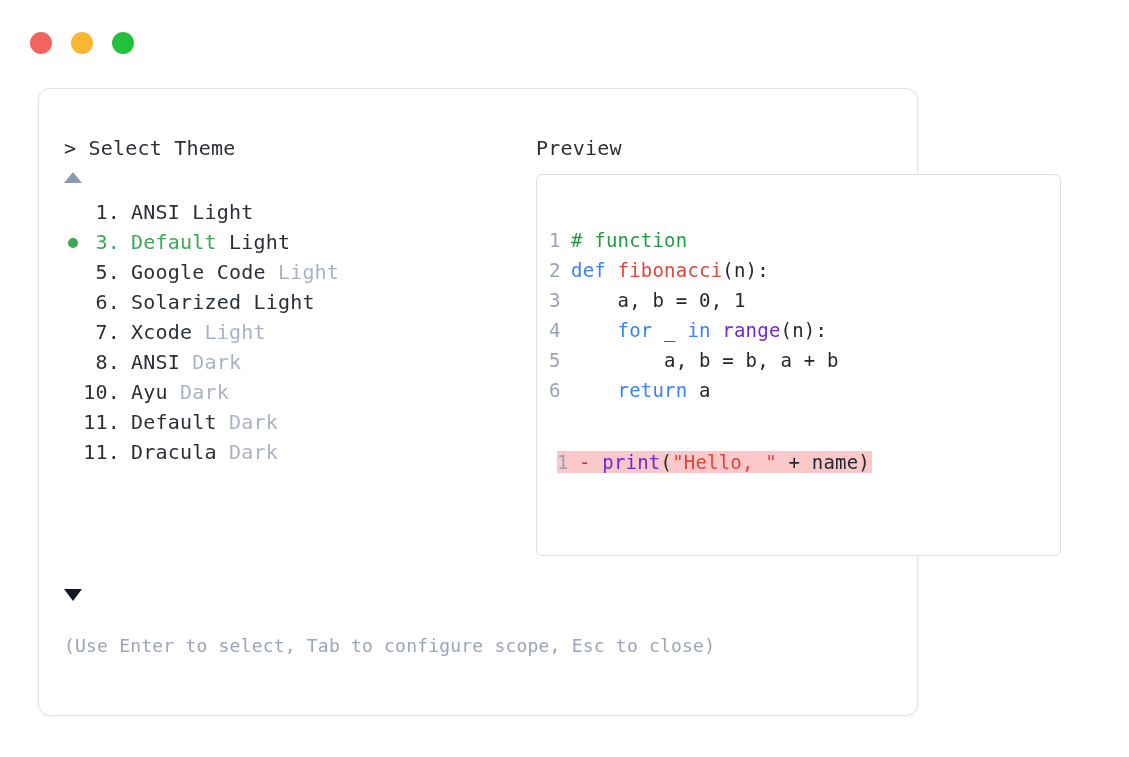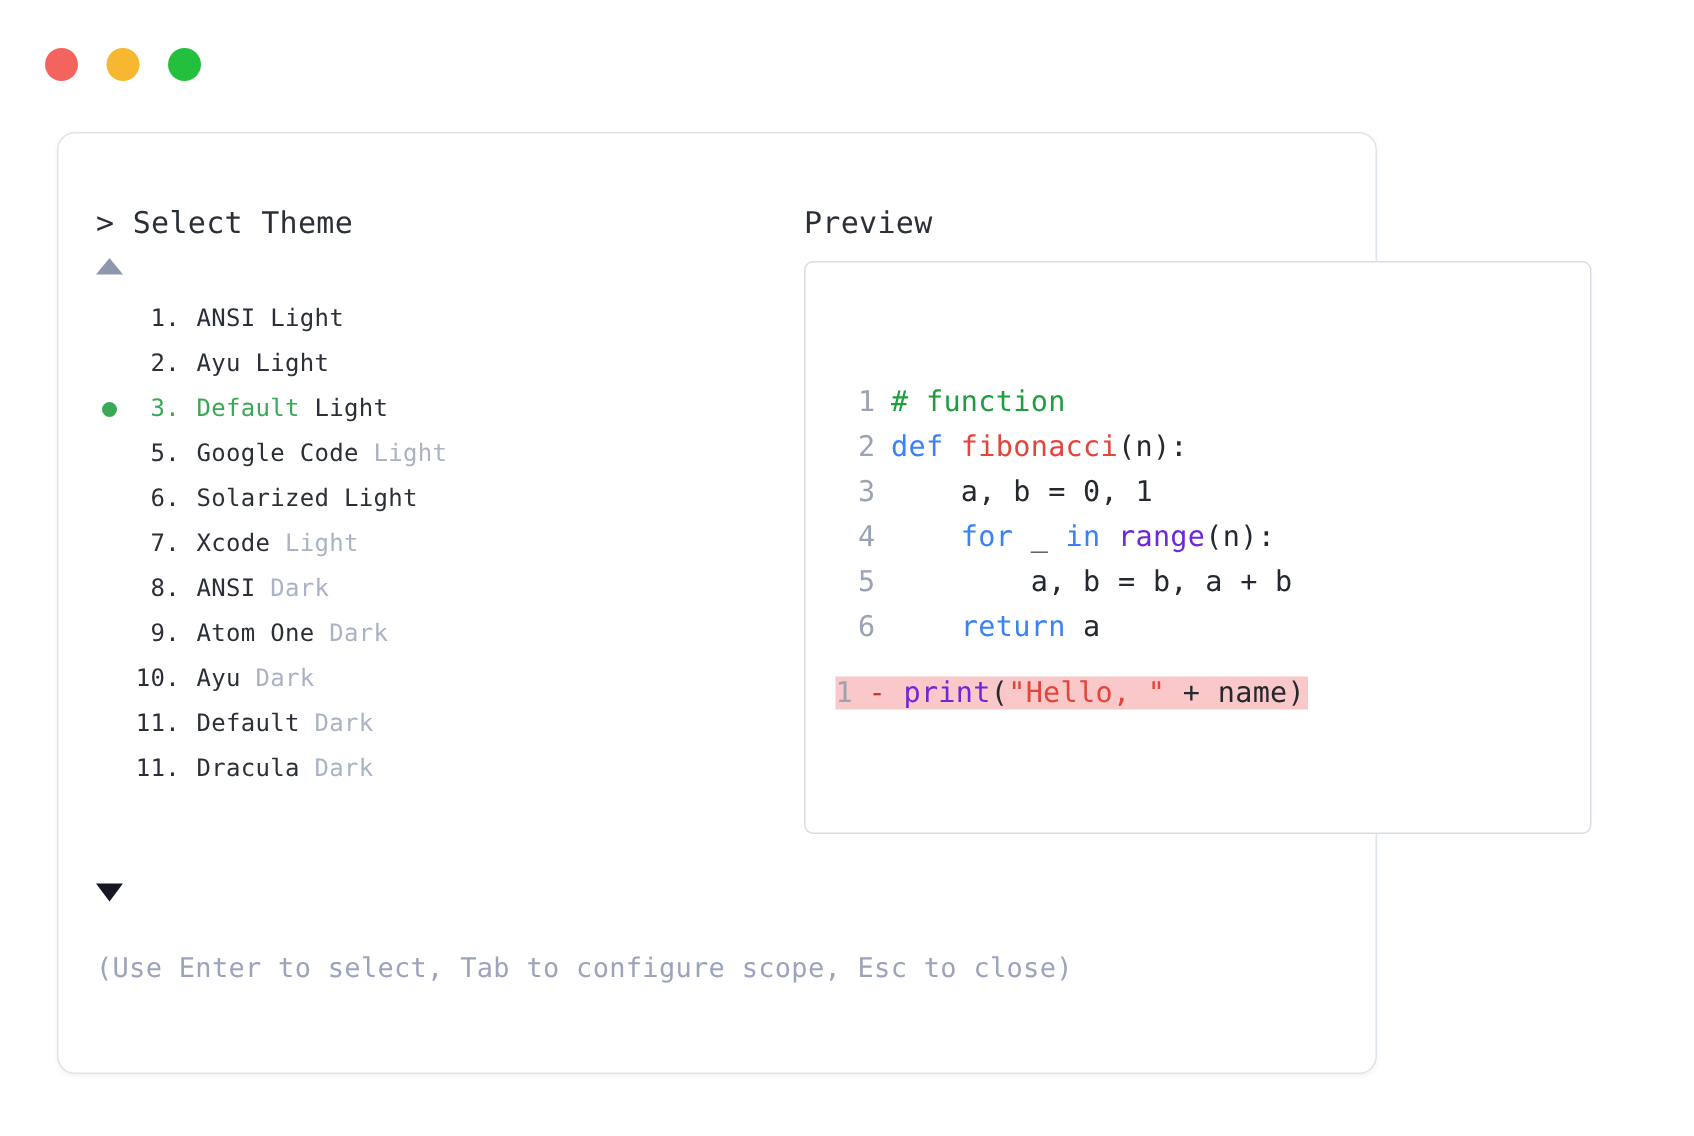--- a/index.html
+++ b/index.html
@@ -82,21 +82,21 @@
   .theme-list {
     position: absolute;
     left: 25px;
     top: 108px;
     width: 450px;
   }
   .theme-item {
     position: relative;
     height: 30px;
     line-height: 30px;
-    font-size: 16px;
+    font-size: 20px;
     color: #2b2f38;
     white-space: pre;
     letter-spacing: 0.2px;
   }
   .theme-item .bullet {
     position: absolute;
     left: 4px;
     top: 11px;
     width: 10px;
     height: 10px;
@@ -125,27 +125,26 @@
     top: 85px;
     width: 525px;
     height: 382px;
     border: 1px solid #d8dde6;
     border-radius: 6px;
     background: #ffffff;
     box-sizing: border-box;
   }
   .code-area {
     position: absolute;
-    left: 35px;
+    left: 12px;
     top: 50px;
     font-size: 19px;
     line-height: 30px;
     white-space: pre;
     letter-spacing: 0.2px;
-    margin-top: 28px;
   }
   .code-line { height: 30px; }
   .ln {
     display: inline-block;
     width: 22px;
     color: #9aa3b4;
   }
 
   
   .tok-comment { color: #1f9e3f; }
@@ -202,27 +201,25 @@
 <div class="card">
 
   <div class="col-header left">&gt; Select Theme</div>
   <div class="col-header right">Preview</div>
 
   <div class="scroll-arrow up"></div>
   <div class="scroll-arrow down"></div>
 
   <div class="theme-list" id="theme-list">
       <div class="theme-item"><span class="bullet"></span><span class="idx">1.</span><span class="label">ANSI</span><span class="variant strong"> Light</span></div>
-      <div class="theme-item"><span class="bullet"></span><span class="idx">2.</span><span class="label">Ayu</span><span class="variant strong"> Light</span></div>
       <div class="theme-item selected"><span class="bullet"></span><span class="idx">3.</span><span class="label">Default</span><span class="variant strong"> Light</span></div>
       <div class="theme-item"><span class="bullet"></span><span class="idx">5.</span><span class="label">Google Code</span><span class="variant"> Light</span></div>
       <div class="theme-item"><span class="bullet"></span><span class="idx">6.</span><span class="label">Solarized</span><span class="variant strong"> Light</span></div>
       <div class="theme-item"><span class="bullet"></span><span class="idx">7.</span><span class="label">Xcode</span><span class="variant"> Light</span></div>
       <div class="theme-item"><span class="bullet"></span><span class="idx">8.</span><span class="label">ANSI</span><span class="variant"> Dark</span></div>
-      <div class="theme-item"><span class="bullet"></span><span class="idx">9.</span><span class="label">Atom One</span><span class="variant"> Dark</span></div>
       <div class="theme-item"><span class="bullet"></span><span class="idx">10.</span><span class="label">Ayu</span><span class="variant"> Dark</span></div>
       <div class="theme-item"><span class="bullet"></span><span class="idx">11.</span><span class="label">Default</span><span class="variant"> Dark</span></div>
       <div class="theme-item"><span class="bullet"></span><span class="idx">11.</span><span class="label">Dracula</span><span class="variant"> Dark</span></div>
     </div>
 
   <div class="preview-box">
     <div class="code-area" id="code-area"><div class="code-line"><span class="ln">1</span><span class="tok-comment"># function</span></div><div class="code-line"><span class="ln">2</span><span class="tok-keyword">def </span><span class="tok-fnname">fibonacci</span><span class="tok-plain">(n):</span></div><div class="code-line"><span class="ln">3</span><span class="tok-plain">    a, b = 0, 1</span></div><div class="code-line"><span class="ln">4</span><span class="tok-plain">    </span><span class="tok-keyword">for</span><span class="tok-plain"> _ </span><span class="tok-keyword">in</span><span class="tok-plain"> </span><span class="tok-builtin">range</span><span class="tok-plain">(n):</span></div><div class="code-line"><span class="ln">5</span><span class="tok-plain">        a, b = b, a + b</span></div><div class="code-line"><span class="ln">6</span><span class="tok-plain">    </span><span class="tok-keyword">return</span><span class="tok-plain"> a</span></div></div>
     <div class="diff-area" id="diff-area"><div class="diff-line removed"><span class="inner"><span class="ln-d">1</span><span class="marker-minus">- </span><span class="tok-builtin">print</span><span class="tok-plain">(</span><span class="tok-string">"Hello, "</span><span class="tok-plain"> + name)</span></span></div></div>
   </div>
 

